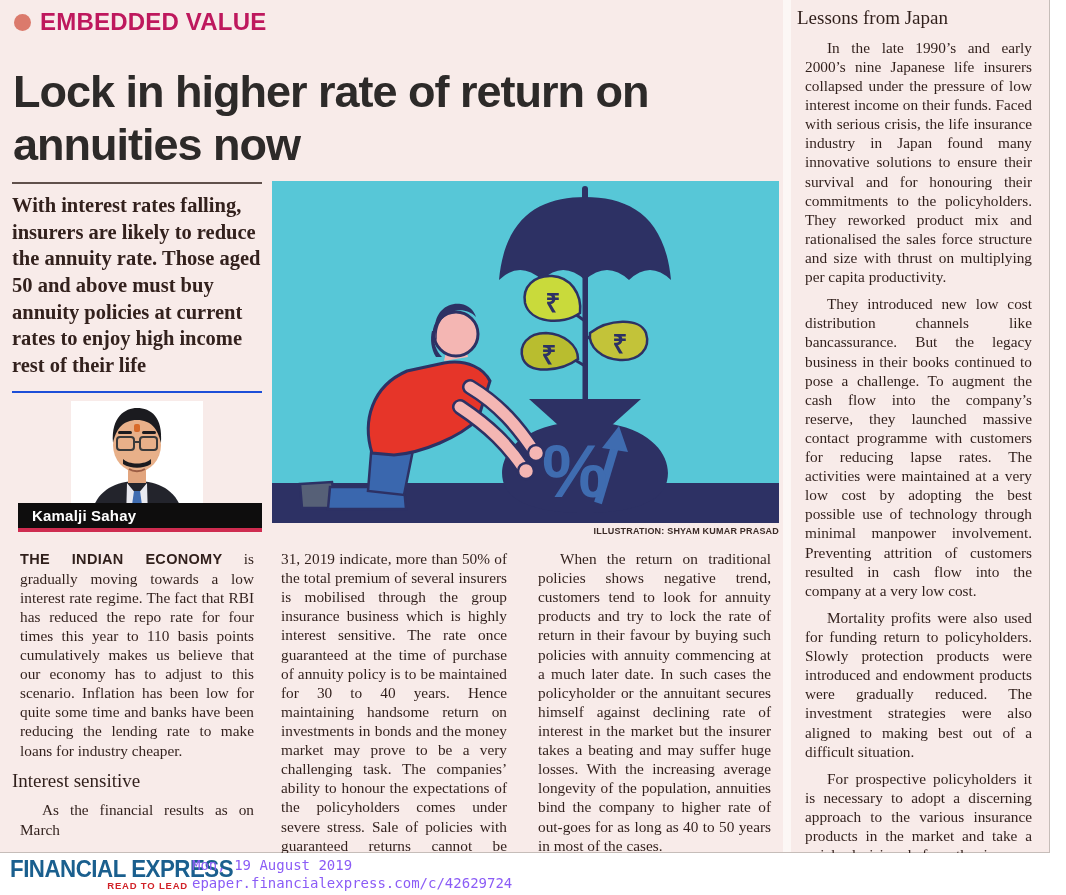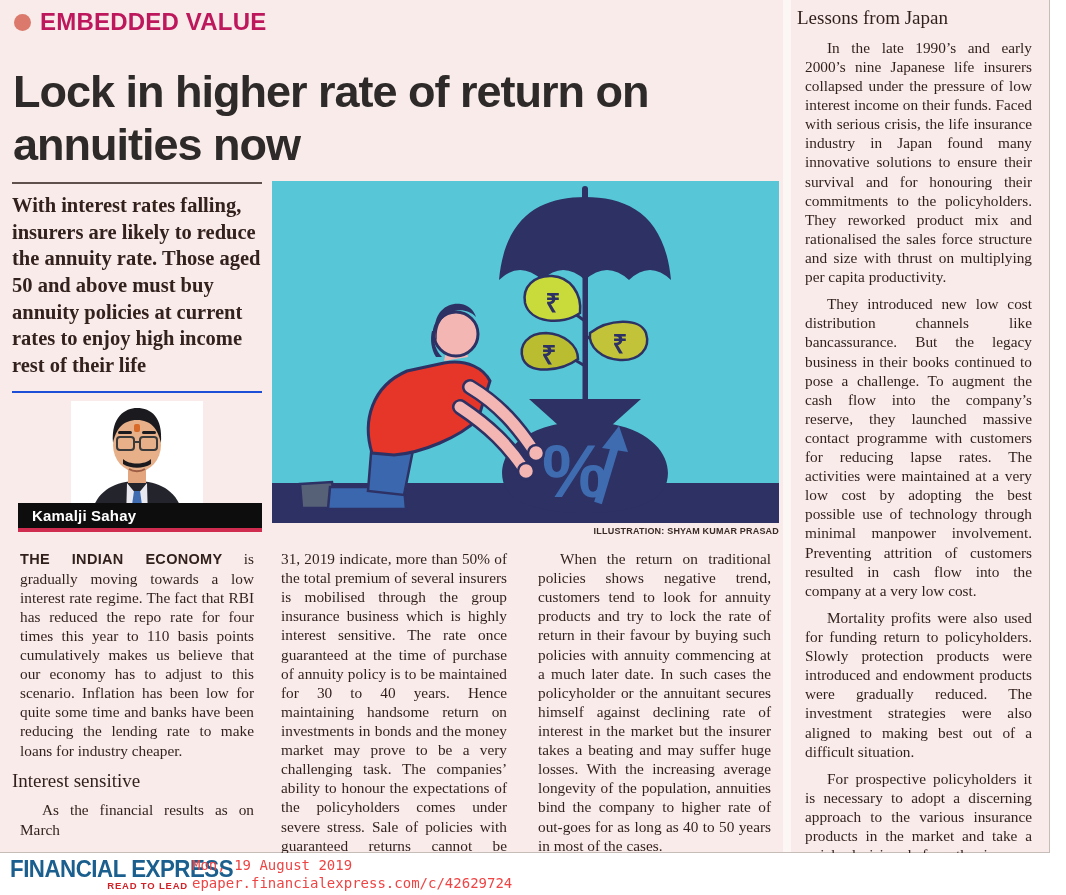--- a/index.html
+++ b/index.html
@@ -68,21 +68,21 @@
   .fe-name{
     font-size:23px;font-weight:700;color:#1a5f8e;letter-spacing:-.5px;
     transform:scaleX(.97);transform-origin:left;white-space:nowrap;
   }
   .fe-tagline{
     text-align:right;font-size:9.5px;font-weight:700;color:#d12228;
     letter-spacing:.8px;margin-top:-3px;padding-right:2px;
   }
   .footer-meta{
     position:absolute;left:192px;top:3px;
-    font-family:"DejaVu Sans Mono",monospace;font-size:14px;line-height:18px;color:#ef4444;
+    font-family:"DejaVu Sans Mono",monospace;font-size:14px;line-height:18px;color:#8b5cf6;
     white-space:nowrap;
   }
 </style>
 </head>
 <body>
 
 <div class="article">
 
   <div class="kicker">
     <span class="dot"></span>

